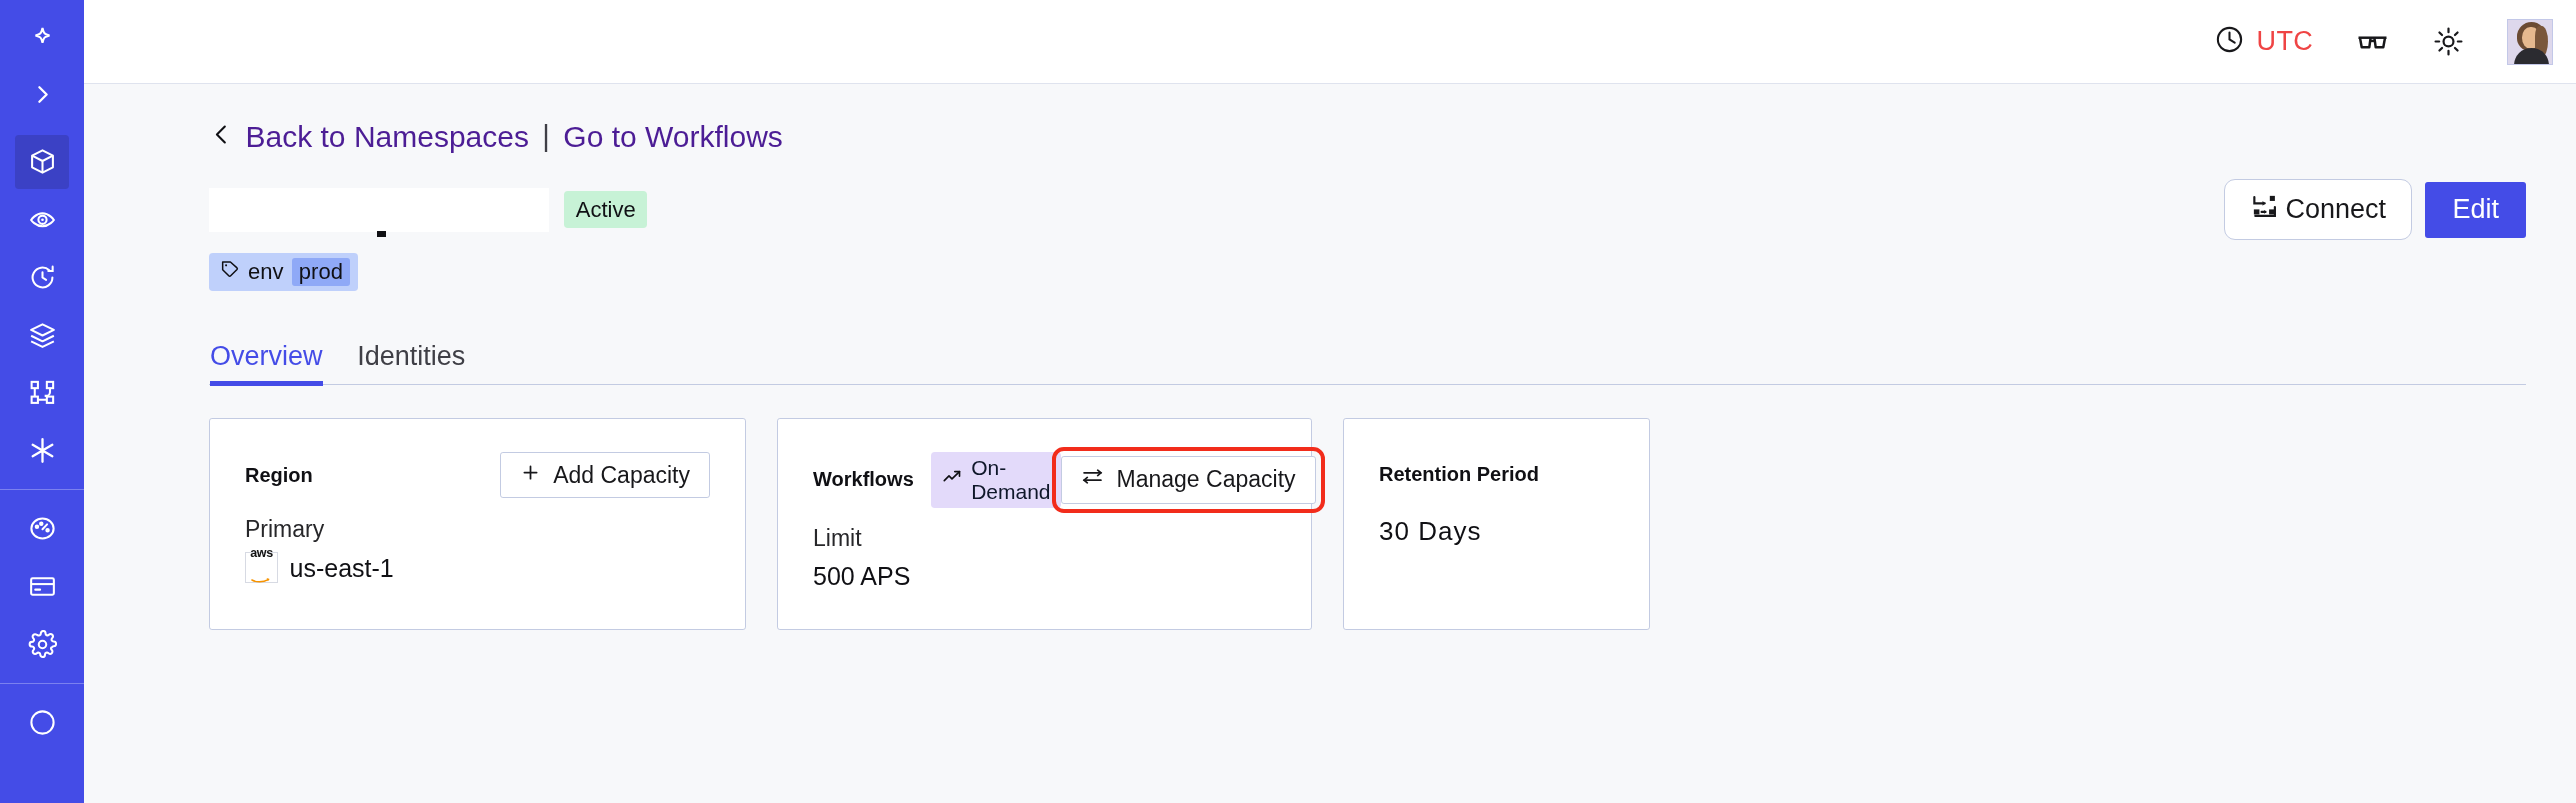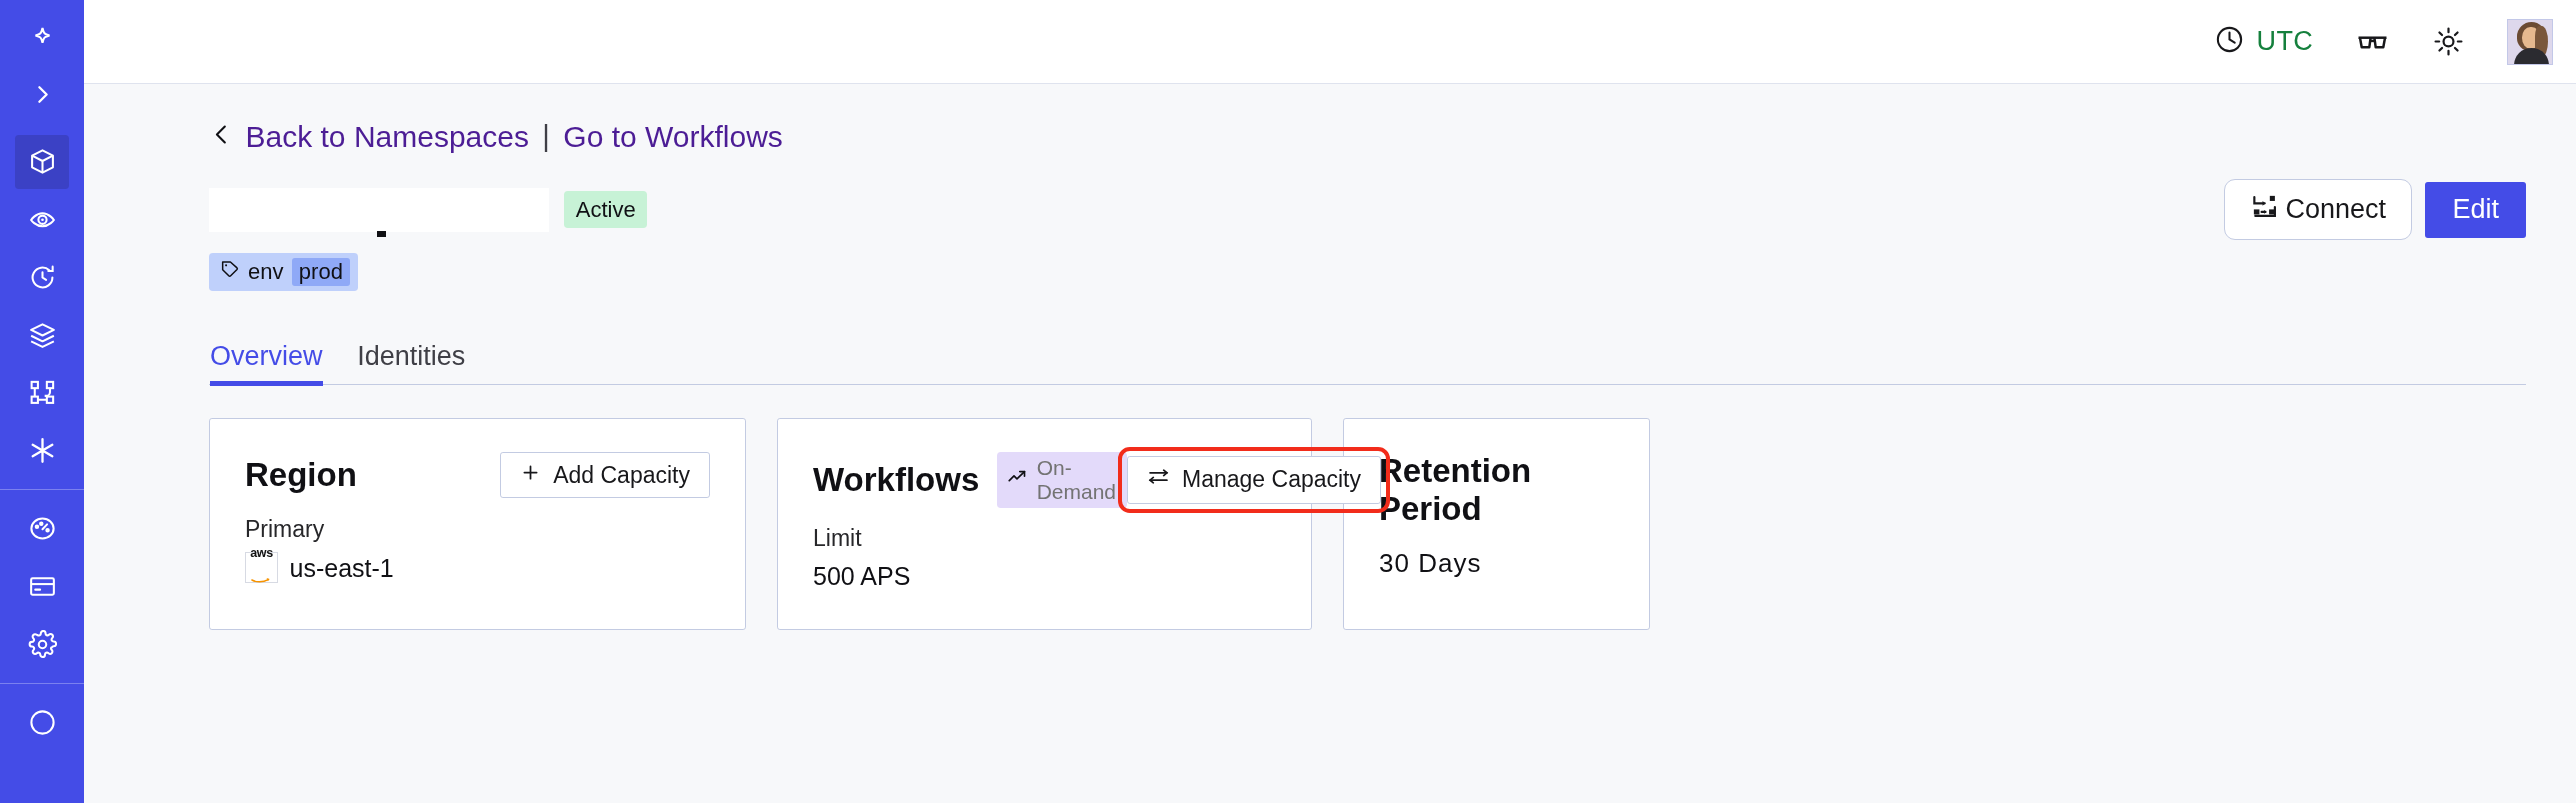--- a/index.html
+++ b/index.html
@@ -41,21 +41,21 @@
   
   #topbar {
     height: 84px; flex: 0 0 84px;
     background: #ffffff;
     border-bottom: 1px solid #dfe3ee;
     display: flex; align-items: center; justify-content: flex-end;
     padding-right: 23px;
   }
   .top-ctl {
     display: flex; align-items: center; gap: 11.5px;
-    margin-left: 42px; color: #15803d;
+    margin-left: 42px; color: #ef4444;
   }
   .top-ctl .tz-label { font-size: 27px; letter-spacing: 0.3px; }
   .avatar {
     width: 46px; height: 46px; margin-left: 42px;
     border: 1.9px solid #c3c8e8; background: #ded8ec;
     position: relative; overflow: hidden; flex: 0 0 46px;
   }
   .av-hair { position:absolute; left:8.6px; top:2.9px; width:29px; height:29px;
              background:#6b4b33; border-radius:50% 50% 44% 44%; }
   .av-face { position:absolute; left:14.4px; top:7.7px; width:17.3px; height:22px;
@@ -139,24 +139,24 @@
   
   #cards { display: flex; gap: 31px; margin-top: 33px; }
   .card {
     background: #ffffff; border: 1px solid #c3cbe2; border-radius: 2.9px;
     padding: 33px 35px 38px 35px; min-height: 123px;
   }
   .card-region   { width: 537px; flex: 0 0 537px; }
   .card-capacity { width: 535px; flex: 0 0 535px; }
   .card-retention{ width: 307px; flex: 0 0 307px; }
   .card-head { display: flex; align-items: center; min-height: 44px; }
-  .card-title { font-size: 33px; font-weight: bold; color: #101014; }
+  .card-title { font-size: 20px; font-weight: bold; color: #101014; }
   .badge-ondemand {
     margin-left: 17.3px; display: inline-flex; align-items: center; gap: 8.6px;
-    background: #e3dafa; color: #737373;
+    background: #e3dafa; color: #0f172a;
     font-size: 21px; padding: 3.8px 10.5px; border-radius: 3.8px;
   }
   .card-head .head-action { margin-left: auto; }
   .btn-small {
     display: flex; align-items: center; gap: 12.5px;
     background: #ffffff; border: 1px solid #c3cbe2; border-radius: 2.9px;
     font-size: 23px; color: #18181b; padding: 8.6px 19px; cursor: pointer;
     white-space: nowrap;
   }
   .card-sub { font-size: 23px; color: #27272a; margin-top: 17.3px; }

